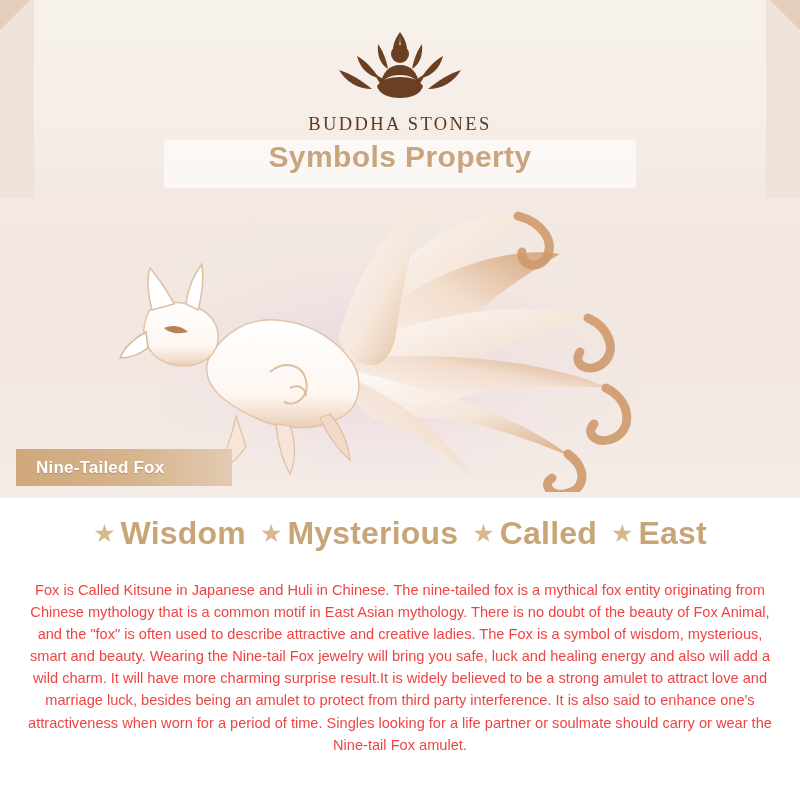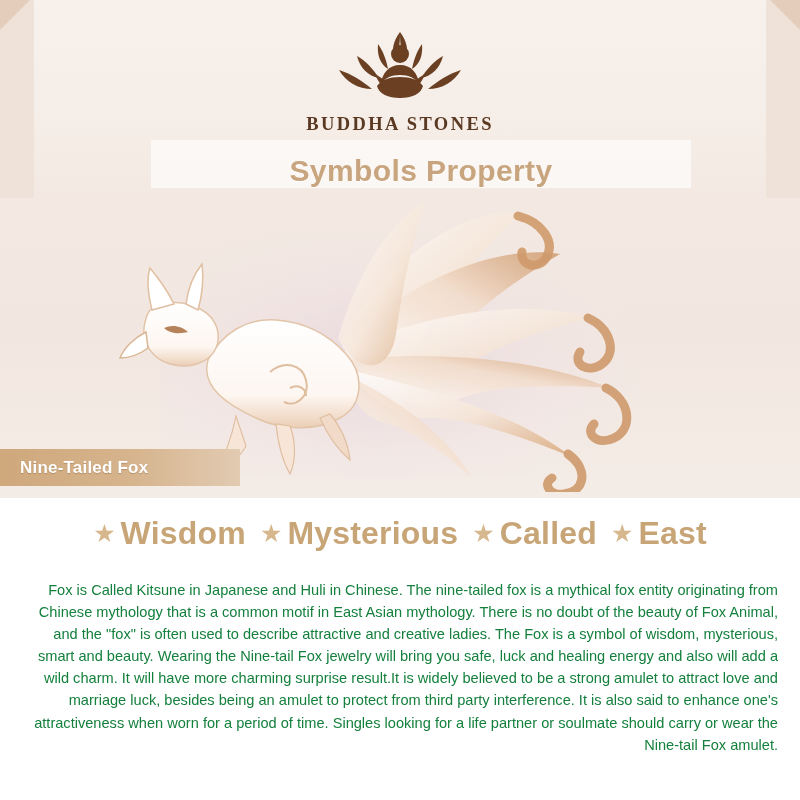--- a/index.html
+++ b/index.html
@@ -66,33 +66,33 @@
   .logo-mark {
     display: block;
     margin: 0 auto;
   }
   .logo-text {
     margin-top: 4px;
     font-family: "Liberation Serif", serif;
     font-size: 18.5px;
     letter-spacing: 2.4px;
     color: #5a3922;
-    font-weight: 700;
+    font-weight: 400;
   }
 
   
   .title-bar {
     position: absolute;
-    left: 151px;
+    left: 164px;
     top: 140px;
-    width: 540px;
+    width: 472px;
     height: 48px;
     background: rgba(255,255,255,0.62);
     display: flex;
-    align-items: flex-end;
+    align-items: flex-start;
     justify-content: center;
   }
   .title-text {
     font-size: 30px;
     font-weight: bold;
     color: #c8a57e;
     letter-spacing: 0.4px;
     text-shadow: 0 1px 0 #fff;
   }
 
@@ -112,23 +112,23 @@
   }
   .fox-svg {
     position: absolute;
     left: 90px;
     top: -6px;
   }
 
   
   .label-ribbon {
     position: absolute;
-    left: 0;
+    left: 16px;
     top: 449px;
-    width: 240px;
+    width: 216px;
     height: 37px;
     background: linear-gradient(90deg, #cfa87c 0%, #d6b48d 55%, #e2cbb2 100%);
     display: flex;
     align-items: center;
     text-align: right;
   }
   .label-ribbon .label-text {
     margin-left: 20px;
     color: #ffffff;
     font-size: 17px;
@@ -171,22 +171,22 @@
     letter-spacing: 0.2px;
   }
 
   .body-copy {
     position: absolute;
     left: 22px;
     top: 66px;
     width: 756px;
     font-size: 14.6px;
     line-height: 1.52;
-    color: #15803d;
-    text-align: right;
+    color: #ef4444;
+    text-align: center;
   }
 
   .bottom-strip {
     position: absolute;
     left: 0; bottom: 0;
     width: 800px; height: 6px;
     background: #ffffff;
   }
 </style>
 </head>

